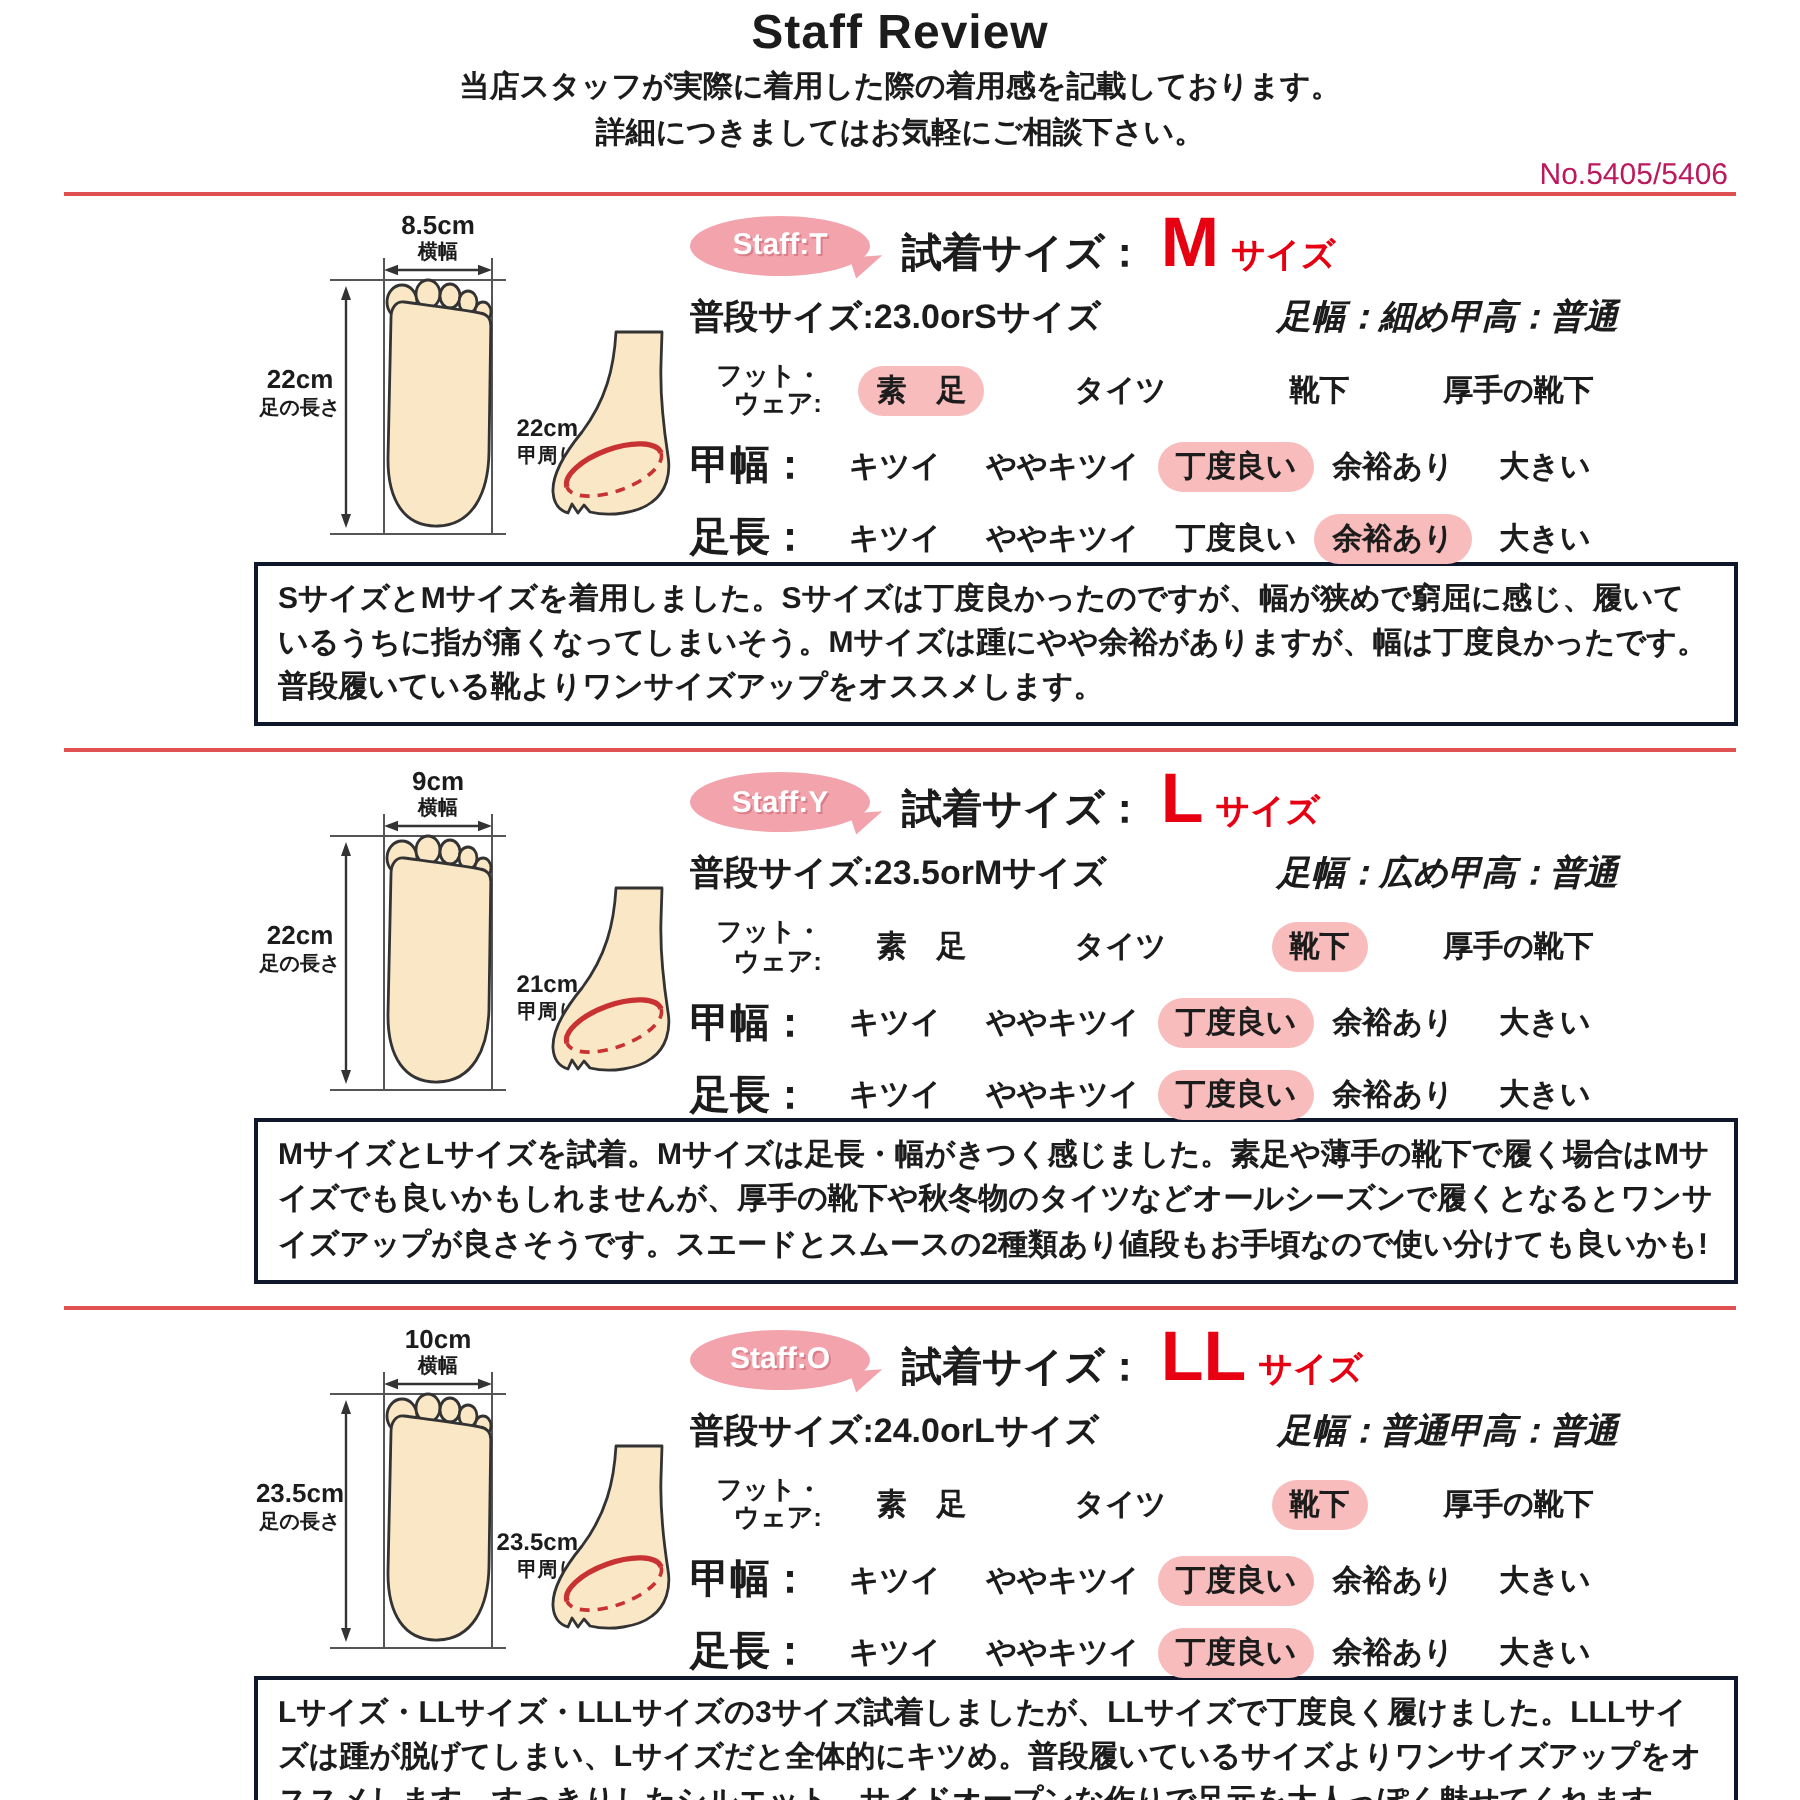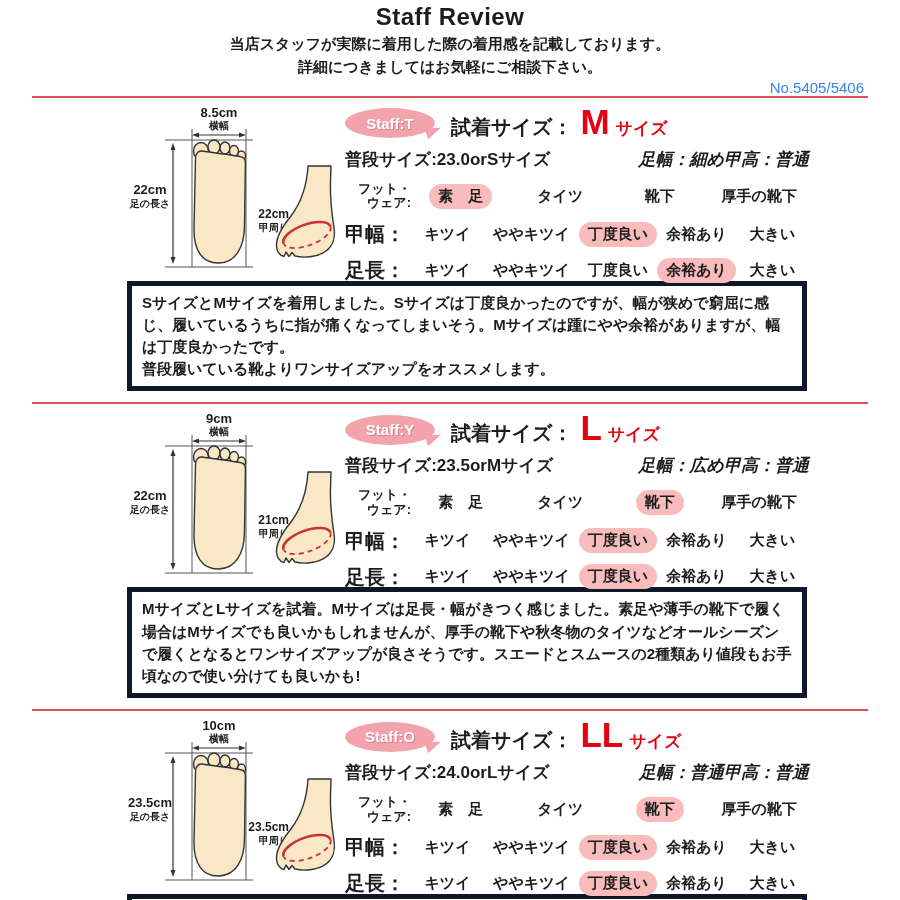--- a/index.html
+++ b/index.html
@@ -5,21 +5,21 @@
   html,body{margin:0;padding:0;background:#fff;}
   .page{
     width:900px;height:900px;overflow:hidden;position:relative;background:#fff;
     font-family:"Liberation Sans","DejaVu Sans",sans-serif;color:#1c1c1c;
   }
   
   .header{text-align:center;padding-top:3px;}
   .title{font-size:24px;font-weight:bold;letter-spacing:.5px;margin:0;}
   .subtitle{font-size:15px;font-weight:bold;line-height:1.42;margin-top:2px;}
   .rule-wrap{margin:0 32px;border-bottom:2px solid #df5050;text-align:right;height:18px;}
-  .product-no{display:inline-block;color:#3b82f6;font-size:15px;line-height:1;padding:2px 4px 0 0;font-weight:normal;}
+  .product-no{display:inline-block;color:#be185d;font-size:15px;line-height:1;padding:2px 4px 0 0;font-weight:normal;}
   
   .section{padding-top:6px;margin-left:13px;}
   .sec-top{display:flex;margin-left:114px;height:168px;}
   .foot-diagram{width:216px;flex:none;}
   .details{width:464px;margin-left:2px;flex:none;display:flex;flex-direction:column;}
   .size-header{display:flex;align-items:center;height:38px;margin-top:2px;}
   .bubble{position:relative;flex:none;width:90px;height:30px;background:#f2a3ac;border-radius:50%;
           display:flex;align-items:center;justify-content:center;margin-right:16px;}
   .bubble span{color:#fff;font-weight:bold;font-size:15px;text-shadow:1px 1px 0 rgba(214,120,132,.85);}
   .bubble:after{content:'';position:absolute;right:-7px;bottom:1px;width:0;height:0;
@@ -30,22 +30,22 @@
   .size-suffix{font-size:17px;font-weight:bold;color:#e60012;}
   .usual-row{display:flex;justify-content:space-between;align-items:baseline;font-size:17px;font-weight:bold;margin-top:7px;}
   .usual-right{display:flex;font-style:italic;}
   .opt-row{display:flex;align-items:center;margin-top:11px;font-weight:bold;font-size:15px;}
   .row-label{width:66px;flex:none;white-space:pre-line;line-height:1.12;font-size:20px;}
   .row-label.small{font-size:13px;text-align:right;}
   .opts{flex:1;display:flex;align-items:center;}
   .opt{flex:1;text-align:center;white-space:nowrap;}
   .opt-t{display:inline-block;padding:3px 9px;border-radius:13px;}
   .opt.sel .opt-t{background:#f8bcbc;}
-  .review-box{box-sizing:border-box;margin:9px 0 0 114px;width:680px;min-height:68px;
-    border:5px solid #0f172a;padding:6px 10px;font-size:15px;font-weight:bold;line-height:1.48;white-space:pre-line;}
+  .review-box{box-sizing:border-box;margin:9px 0 0 114px;width:742px;min-height:68px;
+    border:2px solid #0f172a;padding:6px 10px;font-size:15px;font-weight:bold;line-height:1.48;white-space:pre-line;}
   .divider{margin:11px 32px 0;border-bottom:2px solid #e05252;height:0;}
   
   svg text{font-family:"Liberation Sans","DejaVu Sans",sans-serif;font-weight:bold;fill:#1c1c1c;}
 </style>
 </head>
 <body>
 
 <div class="page">
 
   <div class="header">

